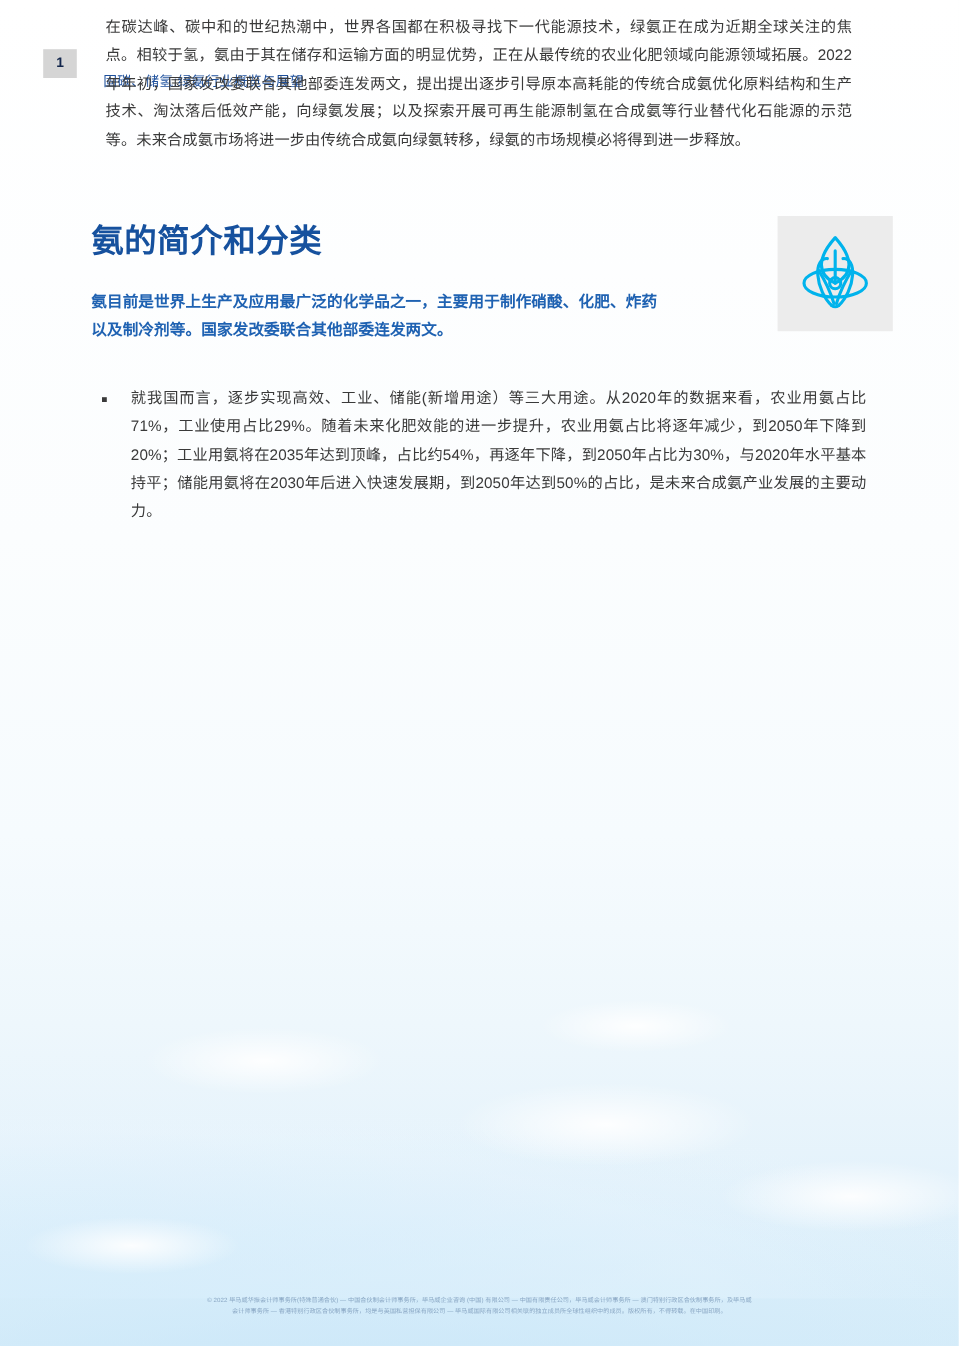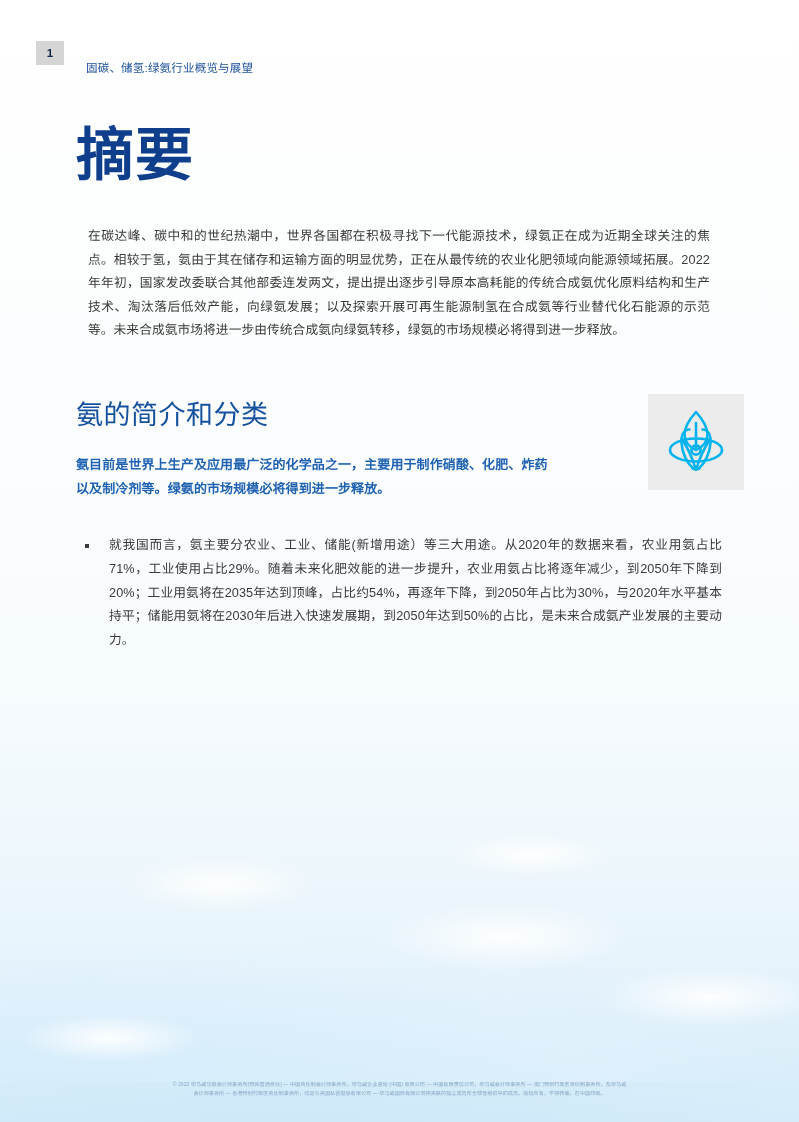--- a/index.html
+++ b/index.html
@@ -122,21 +122,21 @@
   .para-2 { margin-top: 21px; }
 
   
   .section-block {
     position: relative;
     margin-top: 56px;
   }
   .section-heading {
     color: #16519e;
     font-size: 27px;
-    font-weight: normal;
+    font-weight: bold;
     line-height: 1.2;
     letter-spacing: .5px;
   }
   .section-lead {
     margin-top: 16px;
     width: 478px;
     color: #1f62b2;
     font-size: 13px;
     font-weight: bold;
     line-height: 23.5px;
@@ -209,21 +209,20 @@
   <div class="cloud" style="left:450px;bottom:245px;width:160px;height:44px;"></div>
 </div>
 
 <div class="runhead">
   <div class="pagenum-box">1</div>
   <div class="runhead-title">固碳、储氢:绿氨行业概览与展望</div>
 </div>
 
 <div class="content">
 
-  <h1 class="doc-title">摘要</h1>
 
   <p class="body para-1">在碳达峰、碳中和的世纪热潮中，世界各国都在积极寻找下一代能源技术，绿氨正在成为近期全球关注的焦点。相较于氢，氨由于其在储存和运输方面的明显优势，正在从最传统的农业化肥领域向能源领域拓展。2022年年初，国家发改委联合其他部委连发两文，提出提出逐步引导原本高耗能的传统合成氨优化原料结构和生产技术、淘汰落后低效产能，向绿氨发展；以及探索开展可再生能源制氢在合成氨等行业替代化石能源的示范等。未来合成氨市场将进一步由传统合成氨向绿氨转移，绿氨的市场规模必将得到进一步释放。</p>
 
 
   <div class="section-block">
 
     <div class="section-icon">
       <svg width="62" height="66" viewBox="0 0 62 66" fill="none" stroke="#00b3ec" stroke-width="2.6" stroke-linecap="round" stroke-linejoin="round">
 
         <path d="M31 3 C23 12 19.5 19 19.5 25.5 C19.5 32.5 24.5 38 31 41 C37.5 38 42.5 32.5 42.5 25.5 C42.5 19 39 12 31 3 Z"></path>
@@ -240,25 +239,25 @@
 
         <path d="M17 30 C22 38 27 48 30 58"></path>
         <path d="M45 30 C40 38 35 48 32 58"></path>
 
         <circle cx="31" cy="41" r="4.6"></circle>
       </svg>
     </div>
 
     <h2 class="section-heading">氨的简介和分类</h2>
 
-    <p class="section-lead">氨目前是世界上生产及应用最广泛的化学品之一，主要用于制作硝酸、化肥、炸药以及制冷剂等。绿氨的市场规模必将得到进一步释放。</p>
+    <p class="section-lead">氨目前是世界上生产及应用最广泛的化学品之一，主要用于制作硝酸、化肥、炸药以及制冷剂等。国家发改委联合其他部委连发两文。</p>
   </div>
 
   <ul class="bullets">
-    <li>就我国而言，氨主要分农业、工业、储能(新增用途）等三大用途。从2020年的数据来看，农业用氨占比71%，工业使用占比29%。随着未来化肥效能的进一步提升，农业用氨占比将逐年减少，到2050年下降到20%；工业用氨将在2035年达到顶峰，占比约54%，再逐年下降，到2050年占比为30%，与2020年水平基本持平；储能用氨将在2030年后进入快速发展期，到2050年达到50%的占比，是未来合成氨产业发展的主要动力。</li>
+    <li>就我国而言，逐步实现高效、工业、储能(新增用途）等三大用途。从2020年的数据来看，农业用氨占比71%，工业使用占比29%。随着未来化肥效能的进一步提升，农业用氨占比将逐年减少，到2050年下降到20%；工业用氨将在2035年达到顶峰，占比约54%，再逐年下降，到2050年占比为30%，与2020年水平基本持平；储能用氨将在2030年后进入快速发展期，到2050年达到50%的占比，是未来合成氨产业发展的主要动力。</li>
   </ul>
 
 </div>
 
 <div class="footer">
   <div>© 2022 毕马威华振会计师事务所(特殊普通合伙) — 中国合伙制会计师事务所，毕马威企业咨询 (中国) 有限公司 — 中国有限责任公司，毕马威会计师事务所 — 澳门特别行政区合伙制事务所，及毕马威</div>
   <div>会计师事务所 — 香港特别行政区合伙制事务所，均是与英国私营担保有限公司 — 毕马威国际有限公司相关联的独立成员所全球性组织中的成员。版权所有，不得转载。在中国印刷。</div>
 </div>
 
 </body></html>

